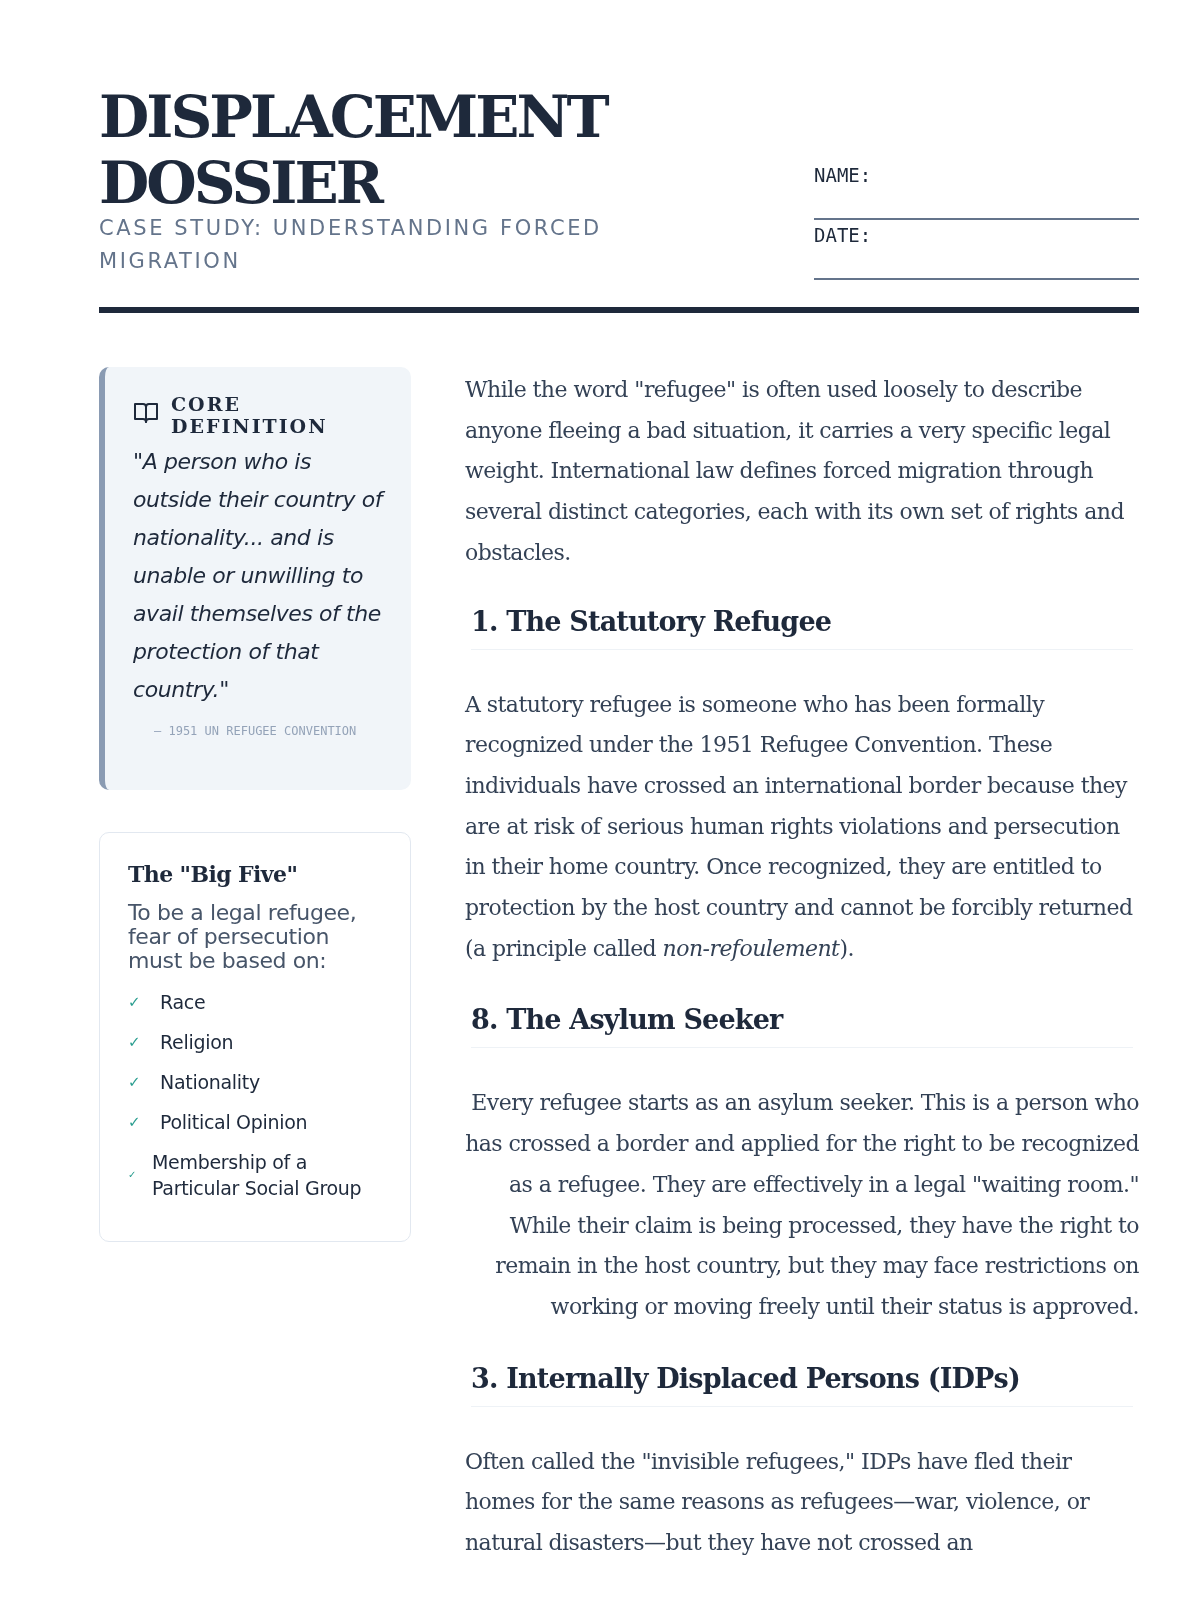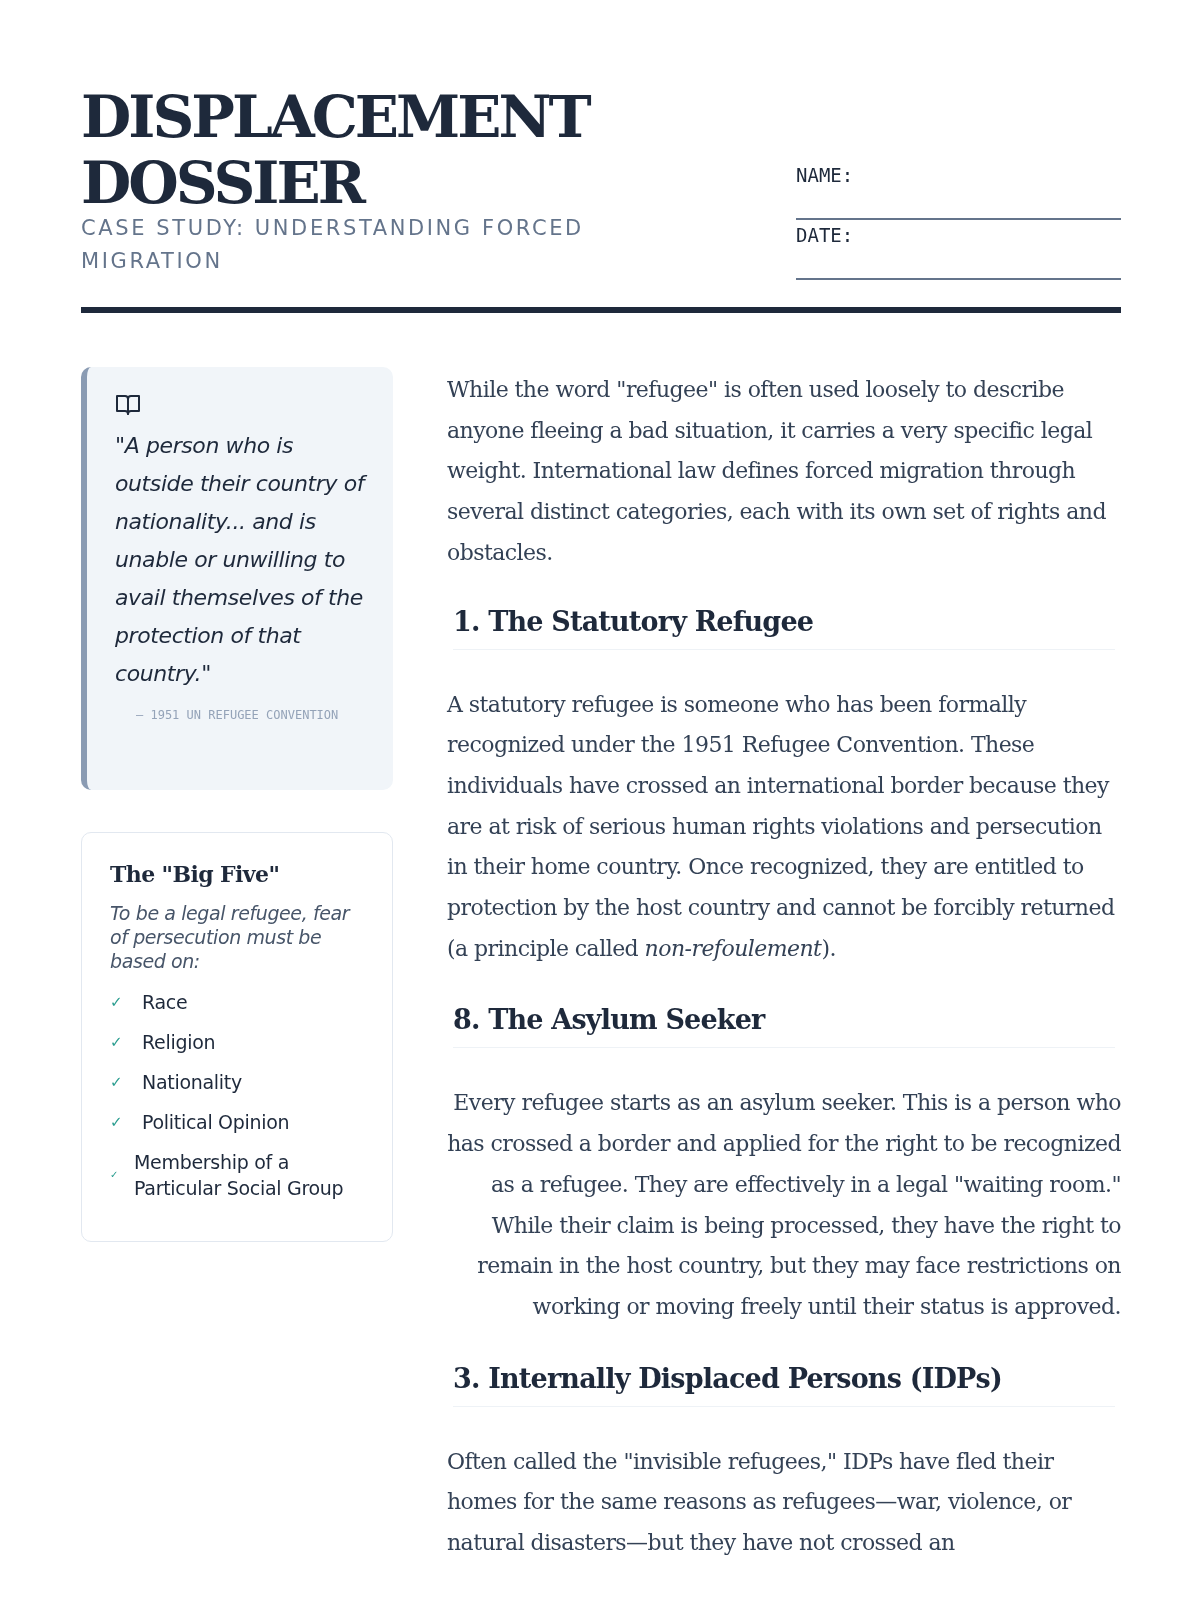--- a/index.html
+++ b/index.html
@@ -1,21 +1,21 @@
 <!DOCTYPE html>
 <html><head>
   <meta charset="utf-8">
   <style>
     html, body { margin: 0; padding: 0; background: #ffffff; }
     body {
       width: 1200px; height: 1600px; overflow: hidden; position: relative;
       color: #1e293b;
       font-family: "DejaVu Serif", serif;
     }
-    .page { position: absolute; left: 81px; top: 0; width: 1040px; }
+    .page { position: absolute; left: 99px; top: 0; width: 1040px; }
 
     
     .header { position: relative; height: 313px; }
     .title {
       position: absolute; left: 0; top: 84px; margin: 0;
       font-family: "DejaVu Serif", serif; font-weight: 900;
       font-size: 58px; line-height: 66px; letter-spacing: -3px;
       color: #1e293b; text-transform: uppercase;
     }
     .title span { display: block; }
@@ -58,22 +58,22 @@
     }
     .five-card {
       margin-top: 42px; border: 1.5px solid #e2e8f0; border-radius: 10px;
       padding: 28px 26px 24px 28px; box-sizing: border-box; height: 410px;
     }
     .five-title {
       font-family: "DejaVu Serif", serif; font-weight: bold; font-size: 22px;
       color: #1e293b; margin: 0 0 14px 0; letter-spacing: -0.6px;
     }
     .five-desc {
-      font-family: "DejaVu Sans", sans-serif; font-size: 19px; line-height: 24px;
-      color: #475569; margin: 0 0 16px 0; letter-spacing: -0.4px; font-style: italic;
+      font-family: "DejaVu Sans", sans-serif; font-size: 22px; line-height: 24px;
+      color: #475569; margin: 0 0 16px 0; letter-spacing: -0.4px;
     }
     .five-list { list-style: none; margin: 0; padding: 0; }
     .five-item {
       display: flex; align-items: center; gap: 14px;
       font-family: "DejaVu Sans", sans-serif; font-size: 19px; line-height: 26px;
       color: #1e293b; margin-bottom: 14px; letter-spacing: -0.3px;
     }
     .five-item .check { width: 18px; flex: 0 0 18px; color: #2a9d8f; font-size: 15px; }
     .five-item.small .check { font-size: 10px; width: 10px; flex: 0 0 10px; }
 
@@ -123,20 +123,21 @@
 
   <aside class="sidebar">
     <div class="def-card">
       <div class="def-head">
         <span>
           <svg viewBox="0 0 26 24" fill="none" stroke="#1e293b" stroke-width="2" stroke-linejoin="round">
             <path d="M2 3 H10 Q13 3 13 6 V21 Q13 18 10 18 H2 Z"></path>
             <path d="M24 3 H16 Q13 3 13 6 V21 Q13 18 16 18 H24 Z"></path>
           </svg>
         </span>
+        <span class="def-title">Core Definition</span>
       </div>
       <p class="def-quote">"A person who is outside their country of nationality... and is unable or unwilling to avail themselves of the protection of that country."</p>
       <div class="def-source">— 1951 UN Refugee Convention</div>
     </div>
 
     <div class="five-card">
       <h3 class="five-title">The "Big Five"</h3>
       <p class="five-desc">To be a legal refugee, fear of persecution must be based on:</p>
       <ul class="five-list">
         <li class="five-item">

